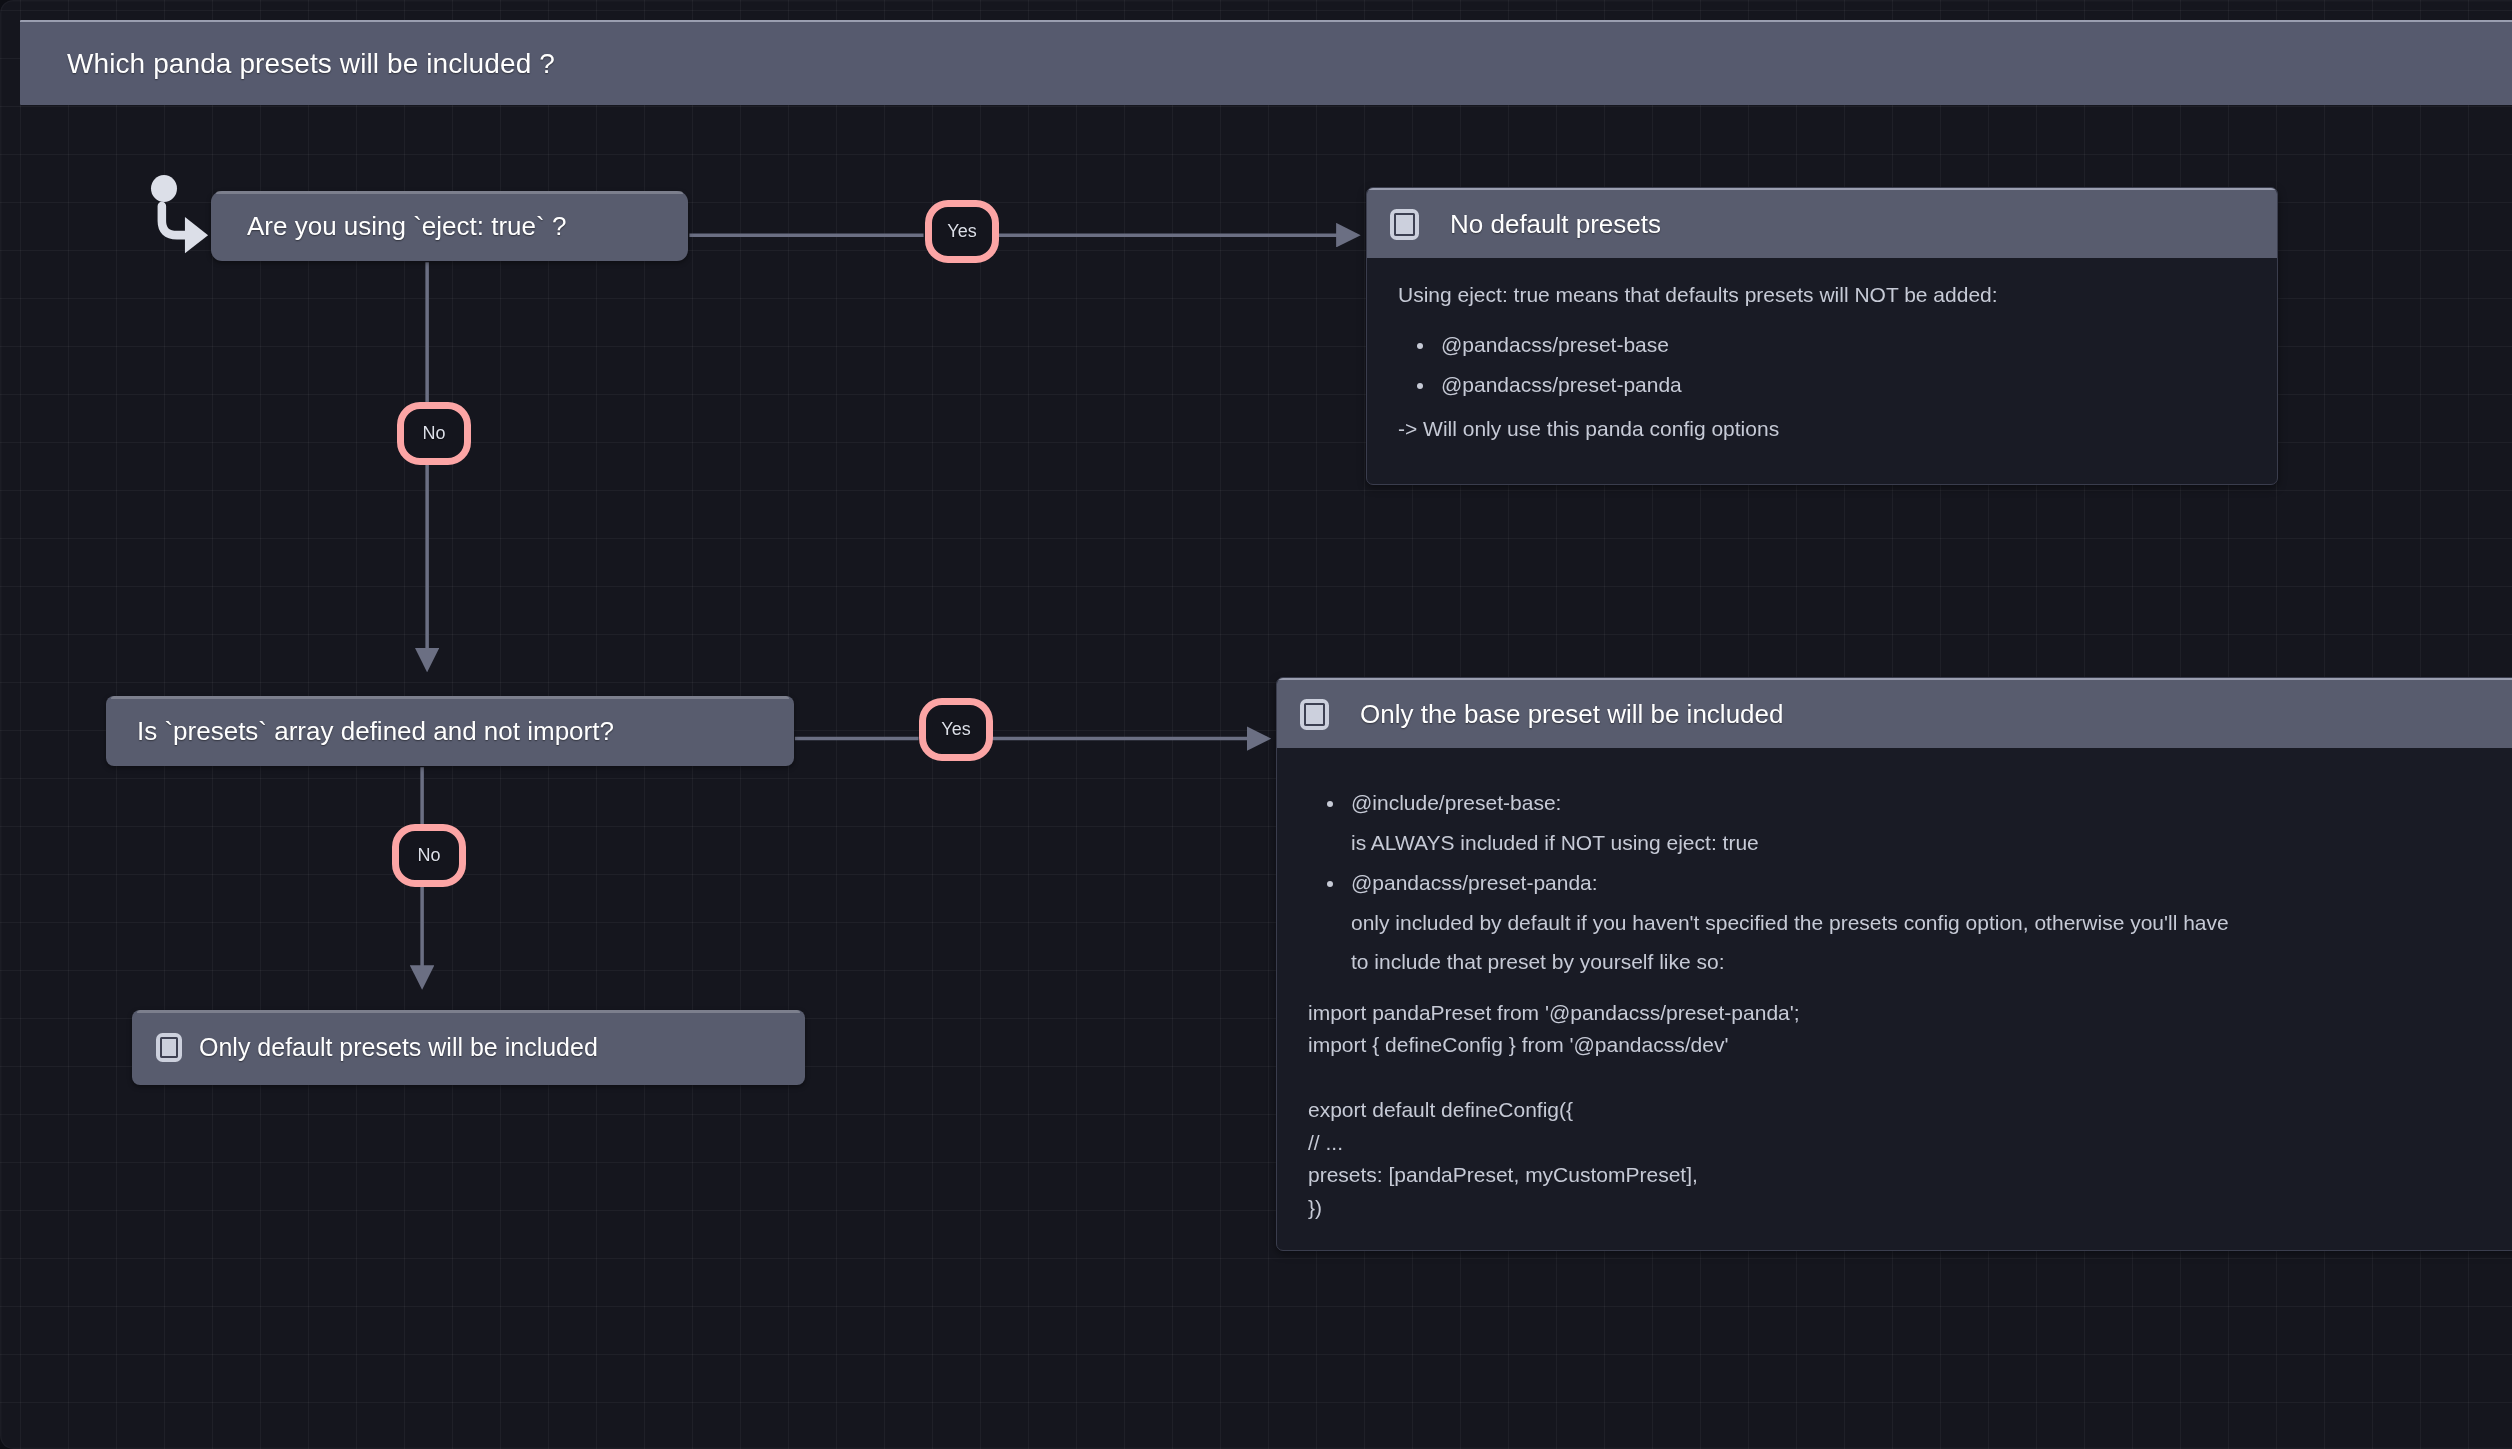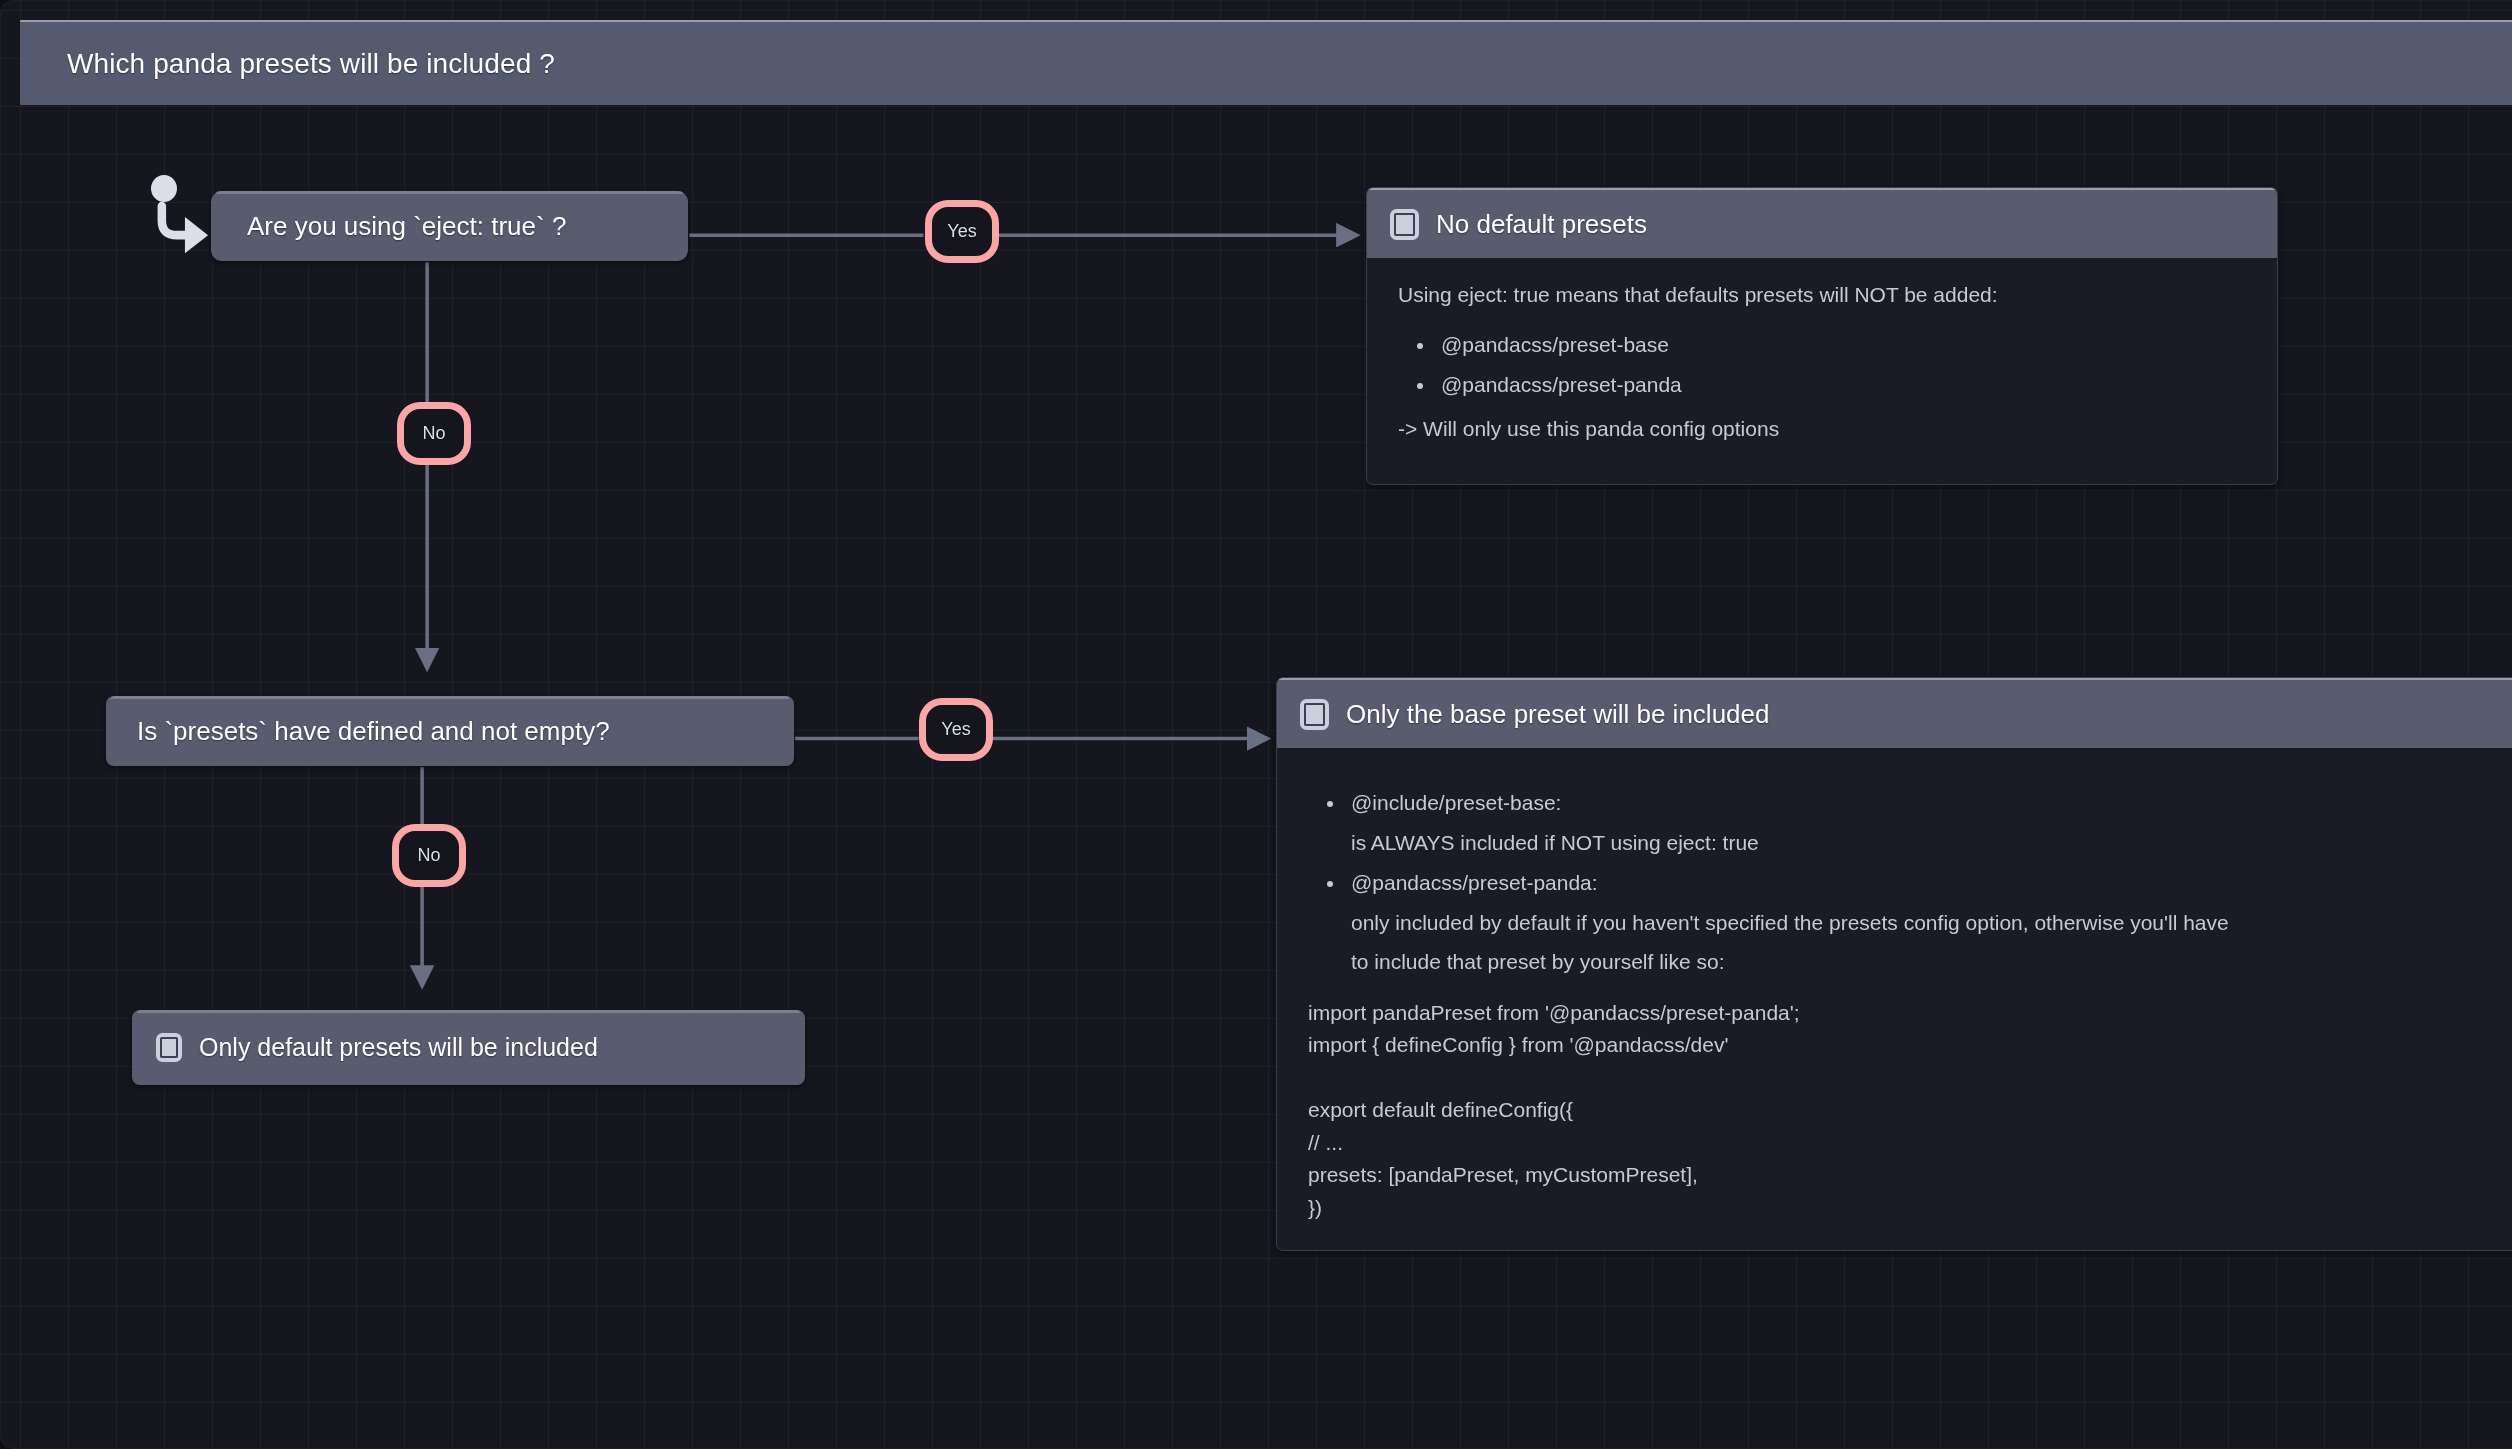--- a/index.html
+++ b/index.html
@@ -153,21 +153,21 @@
     border-radius: 7px;
     box-shadow: 0 3px 8px rgba(0,0,0,.42);
     box-sizing: border-box;
     overflow: hidden;
   }
   .card-head {
     background: #585c6e;
     border-top: 2px solid #9a9eb0;
     display: flex;
     align-items: center;
-    gap: 17px;
+    gap: 31px;
     padding: 0 23px;
     height: 70px;
     box-sizing: border-box;
   }
   .card-head .head-text {
     color: #ffffff;
     font-size: 26px;
     white-space: nowrap;
     text-shadow: 0 1px 1.5px rgba(0,0,0,.45);
   }
@@ -250,21 +250,21 @@
     <div class="dot"></div>
   </div>
 
   <div class="node" id="node-eject">
     <div class="node-top-hi"></div>
     <div class="node-text">Are you using `eject: true` ?</div>
   </div>
 
   <div class="node" id="node-presets">
     <div class="node-top-hi"></div>
-    <div class="node-text">Is `presets` have defined  and not empty?</div>
+    <div class="node-text">Is `presets` array defined  and not import?</div>
   </div>
 
   <div class="node" id="node-both">
     <div class="node-top-hi"></div>
     <span class="note-icon small">
         <i></i>
       </span>
     <div class="node-text">Only default presets will be included</div>
   </div>
 

